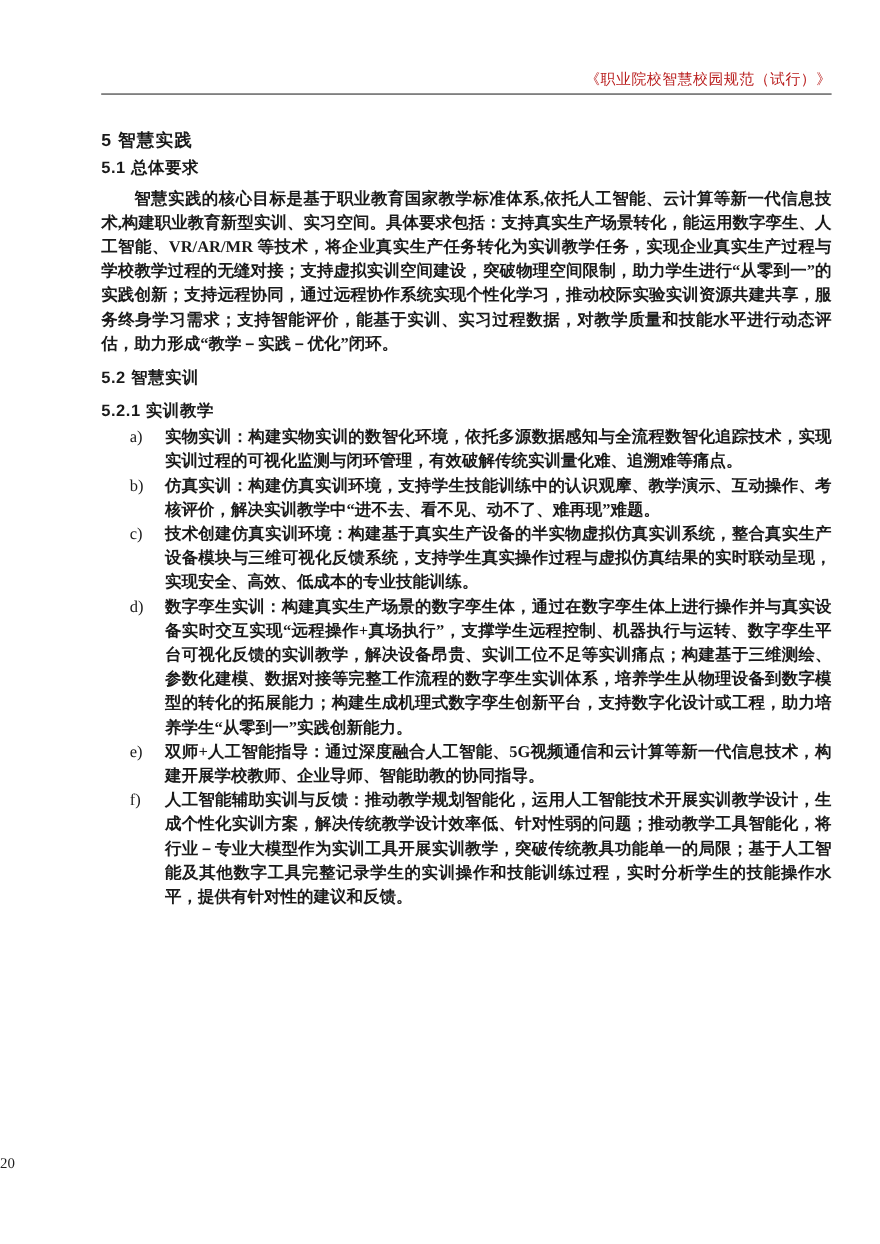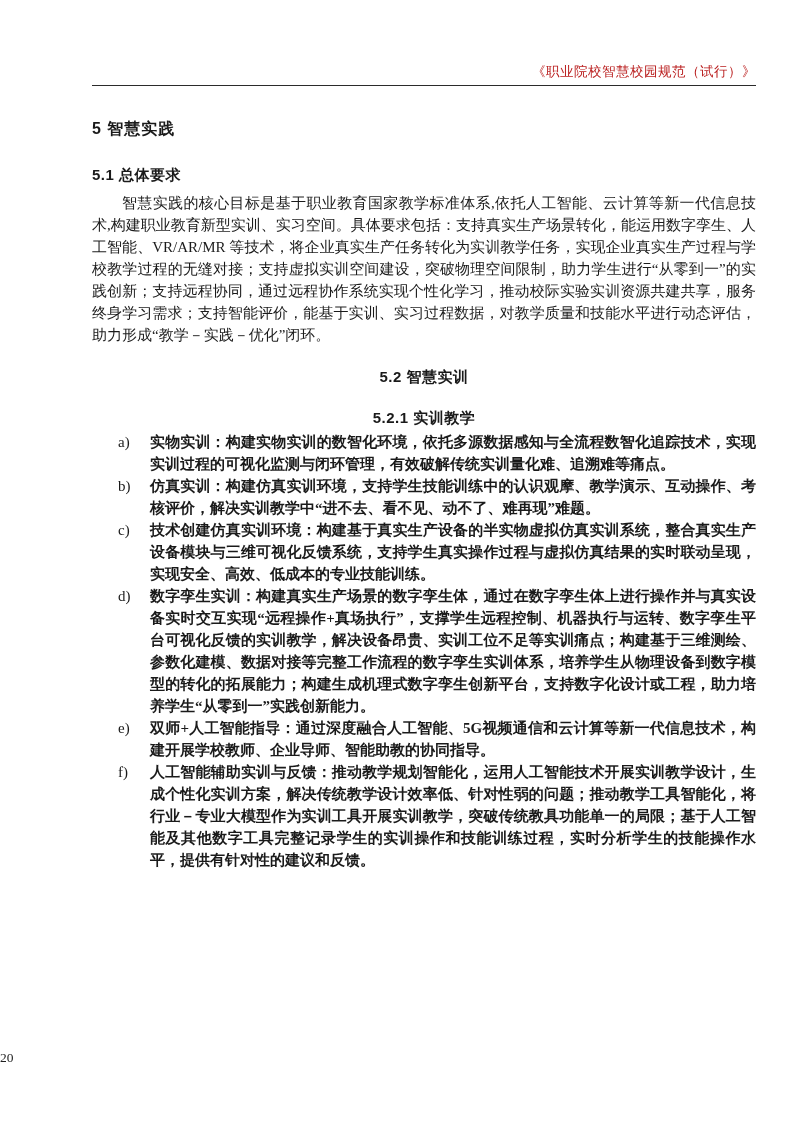--- a/index.html
+++ b/index.html
@@ -35,31 +35,31 @@
     font-size: 16px;
     line-height: 26px;
     margin-top: 30px;
     letter-spacing: 1px;
   }
   .sec-heading {
     font-family: "Liberation Sans", "DejaVu Sans", sans-serif;
     font-weight: bold;
     font-size: 15px;
     line-height: 21px;
-    margin-top: 22px;
     letter-spacing: 0.5px;
   }
-  .sec-heading.tight { margin-top: 20px; text-align: center; }
+  .sec-heading.tight { margin-top: 9px; }
   .para {
     font-size: 15px;
     line-height: 22px;
     text-align: justify;
     text-justify: inter-ideograph;
     text-indent: 2em;
     margin: 7px 0 0 0;
+    font-weight: bold;
   }
   .item-list { margin-top: 3px; }
   .list-item {
     display: flex;
     padding-left: 26px;
     font-size: 15px;
     line-height: 22px;
   }
   .list-marker {
     flex: none;

